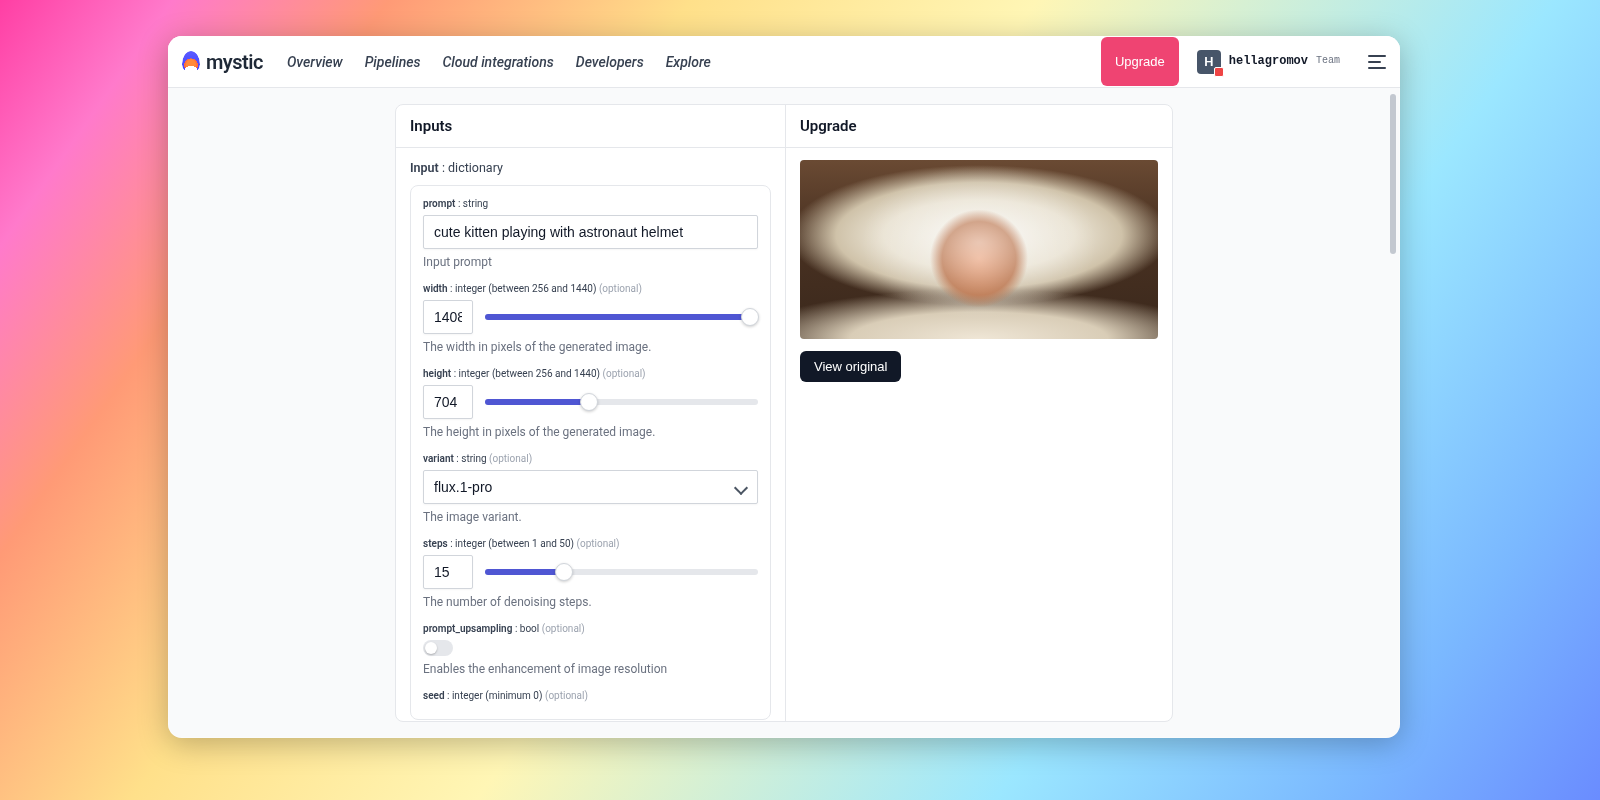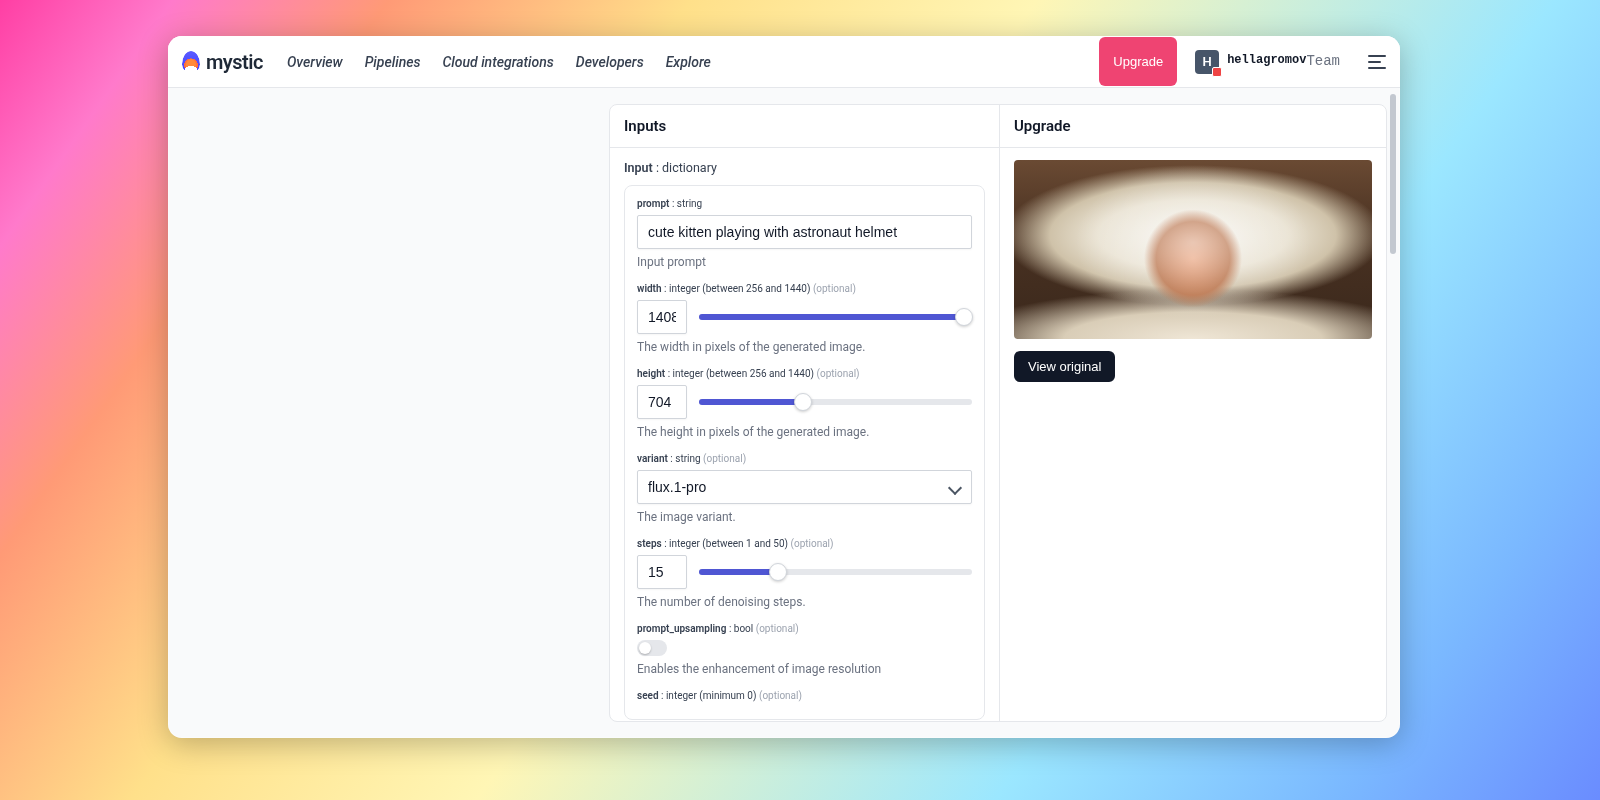--- a/index.html
+++ b/index.html
@@ -59,30 +59,30 @@
     width:24px; height:24px; border-radius:4px; background:#475569;
     color:#fff; font-size:13px; font-weight:600; display:flex;
     align-items:center; justify-content:center; position:relative;
   }
   .avatar-badge{
     position:absolute; right:-3px; bottom:-3px; width:10px; height:10px;
     background:#ef4444; border-radius:2px; border:1px solid #fff;
   }
   .user-meta { display:flex; line-height:1.1;font-family:Liberation Mono, monospace;}
   .user-name { font-size:12px; font-weight:600; color:#111827;}
-  .user-team { font-size:14px; color:#6b7280;}
+  .user-team { font-size:10px; color:#6b7280;margin-left:8px;}
   .menu-icon { width:18px; height:14px; margin-left:10px; display:flex; flex-direction:column; justify-content:space-between; cursor:pointer;}
   .menu-icon span{height:2px; background:#374151; border-radius:1px;}
   .menu-icon span:nth-child(2){width:70%;}
 
   
   .main {
-    flex:1; display:flex; justify-content:flex-end;
+    flex:1; display:flex; justify-content:center;
     overflow:hidden;
-    padding: 16px 13px;
+    padding: 16px 0;
   }
   .panel-wrap{
     width: 778px;
     display:flex;
     border:1px solid #e5e7eb;
     border-radius:8px;
     background:#fff;
     overflow:hidden;
   }
   .col-inputs{

